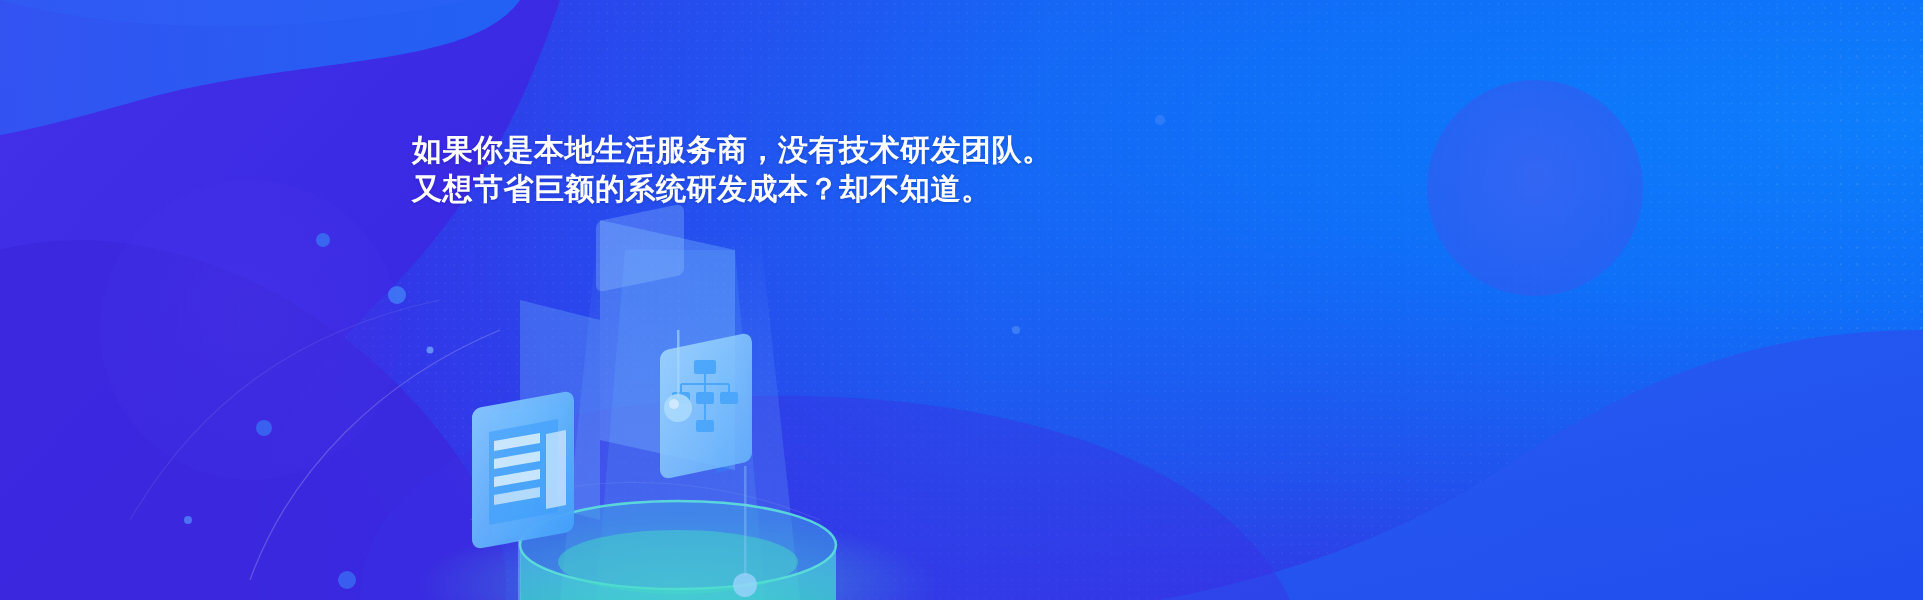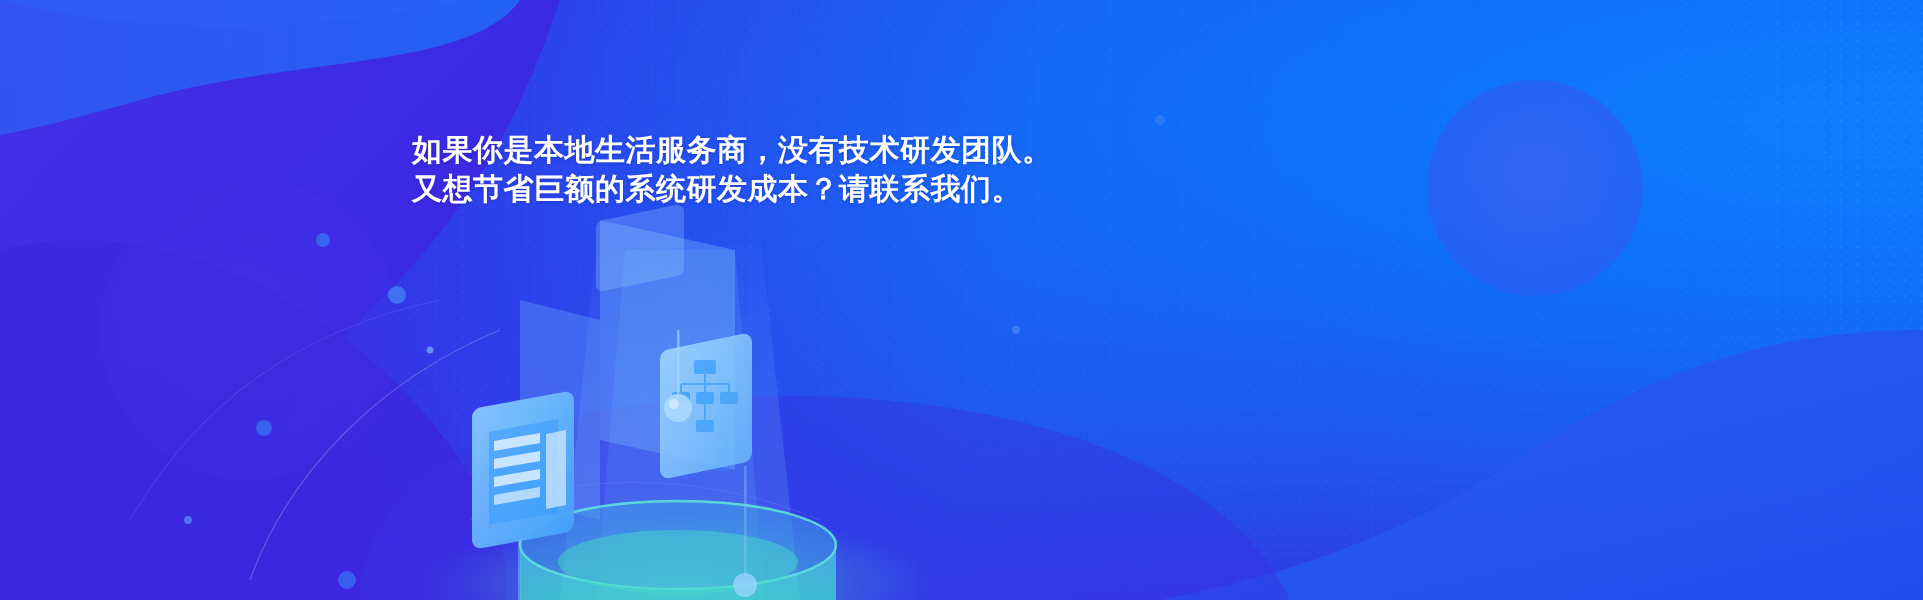--- a/index.html
+++ b/index.html
@@ -245,17 +245,17 @@
 
     <g opacity=".28">
       <path d="M596,228 C596,224 599,221 603,220 L676,205 C681,204 684,207 684,212
                L684,268 C684,272 681,275 677,276 L604,291 C599,292 596,289 596,285 Z" fill="#9fd2ff"></path>
     </g>
   </svg>
 
   <div class="copy">
     <div class="para">
       <div class="line">如果你是本地生活服务商，没有技术研发团队。</div>
-      <div class="line">又想节省巨额的系统研发成本？请联系我们。</div>
+      <div class="line">又想节省巨额的系统研发成本？却不知道。</div>
     </div>
   </div>
 
 </div>
 
 </body></html>

